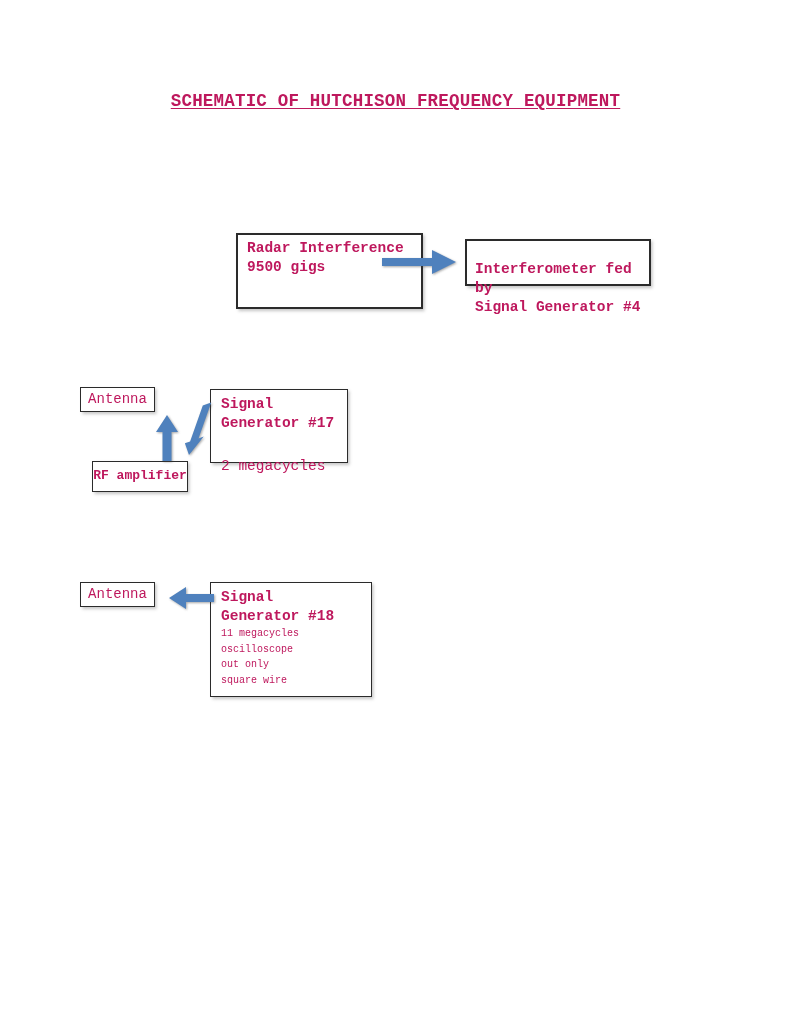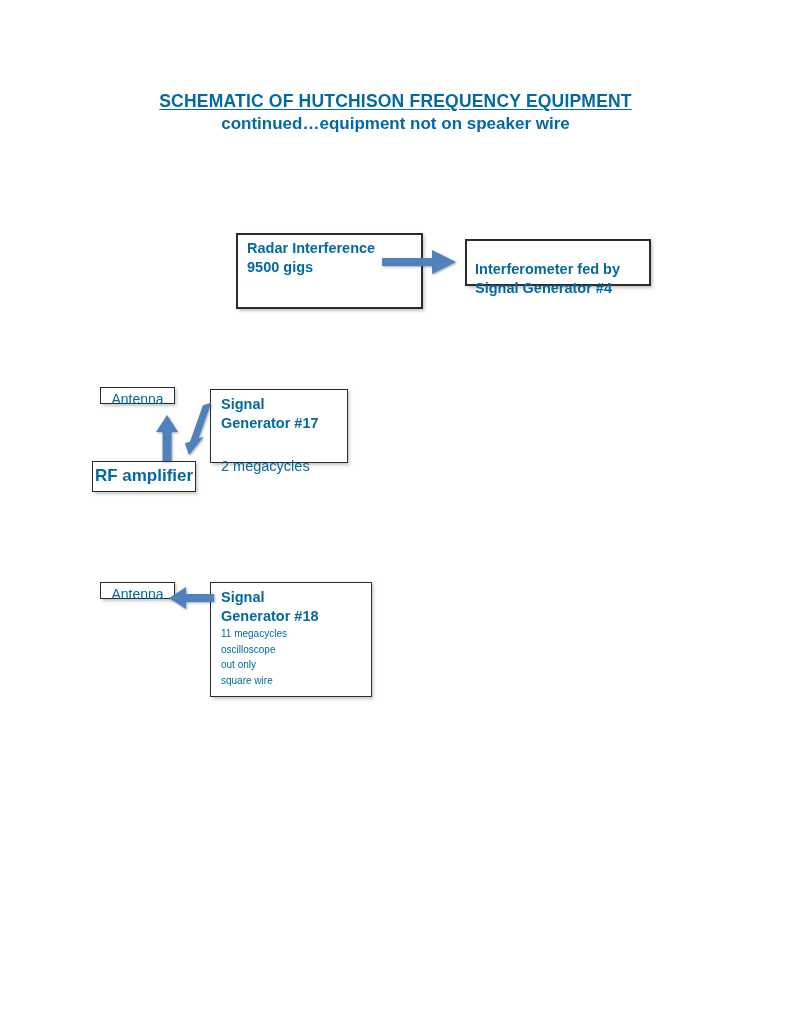--- a/index.html
+++ b/index.html
@@ -6,22 +6,22 @@
     margin: 0;
     padding: 0;
     background: #ffffff;
   }
   #page {
     position: relative;
     width: 791px;
     height: 1024px;
     background: #ffffff;
     overflow: hidden;
-    font-family: Liberation Sans, sans-serif;
-    color: #0369a1;
+    font-family: Liberation Mono, monospace;
+    color: #be185d;
   }
   
   .title-block {
     position: absolute;
     top: 91px;
     left: 0;
     width: 791px;
     text-align: center;
     line-height: 21.5px;
   }
@@ -51,35 +51,35 @@
     border-width: 2px;
     margin-left: 26px;
   }
   .box-interferometer {
     left: 465px; top: 239px; width: 186px; height: 47px;
     padding: 19px 0 0 8px;
     font-size: 14.5px; font-weight: bold; line-height: 19px;
     border-width: 2px;
   }
   .box-antenna {
-    left: 100px; width: 75px; height: 17px;
+    left: 80px; width: 75px; height: 25px;
     text-align: center;
     font-size: 14px; line-height: 22px;
   }
   .box-antenna-top { top: 387px; }
   .box-antenna-bottom { top: 582px; }
   .box-siggen17 {
     left: 210px; top: 389px; width: 138px; height: 74px;
     padding: 5px 0 0 10px;
     font-size: 14.5px; line-height: 19px;
   }
   .box-rf-amplifier {
-    left: 92px; top: 461px; width: 104px; height: 31px;
+    left: 92px; top: 461px; width: 96px; height: 31px;
     text-align: center;
-    font-size: 17px; font-weight: bold; line-height: 28px;
+    font-size: 13px; font-weight: bold; line-height: 28px;
   }
   .box-siggen18 {
     left: 210px; top: 582px; width: 162px; height: 115px;
     padding: 5px 0 0 10px;
     font-size: 14.5px; line-height: 19px;
   }
   .bold-line { font-weight: bold; }
   .small-line {
     font-size: 10px;
     font-weight: normal;
@@ -97,21 +97,20 @@
     filter: drop-shadow(1px 1.5px 1px rgba(60,60,60,0.45));
   }
 </style>
 </head>
 <body>
 
 <div id="page">
 
   <div class="title-block">
     <div class="title-main">SCHEMATIC OF HUTCHISON FREQUENCY EQUIPMENT</div>
-    <div class="title-sub">continued…equipment not on speaker wire</div>
   </div>
 
   <div class="dbox box-radar">
     <div class="bold-line">Radar Interference</div>
     <div class="bold-line">9500 gigs</div>
   </div>
 
   <div class="dbox box-interferometer">
     <div class="bold-line">Interferometer fed by</div>
     <div class="bold-line">Signal Generator #4</div>

